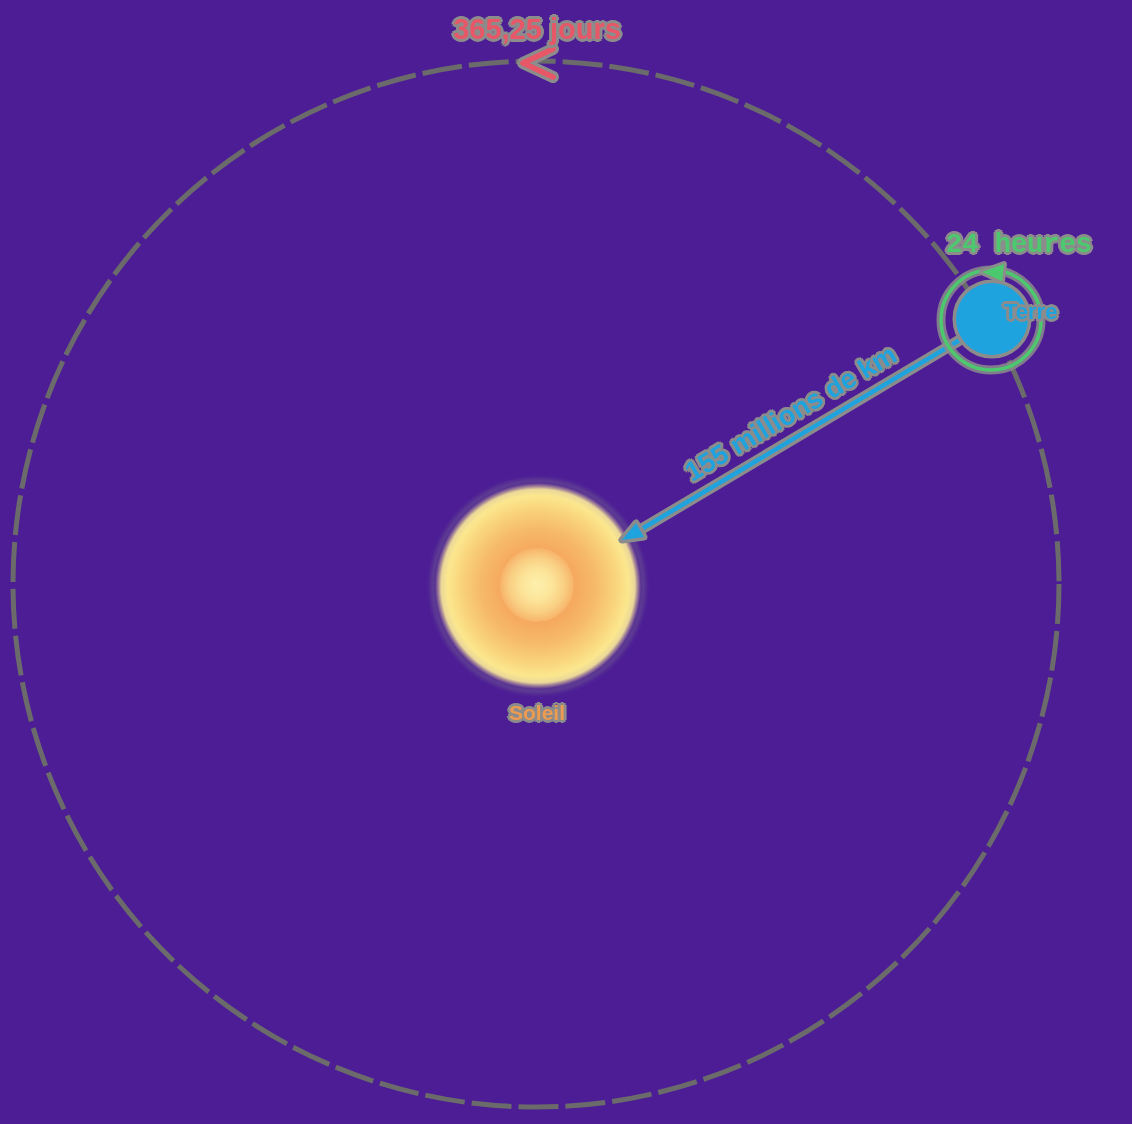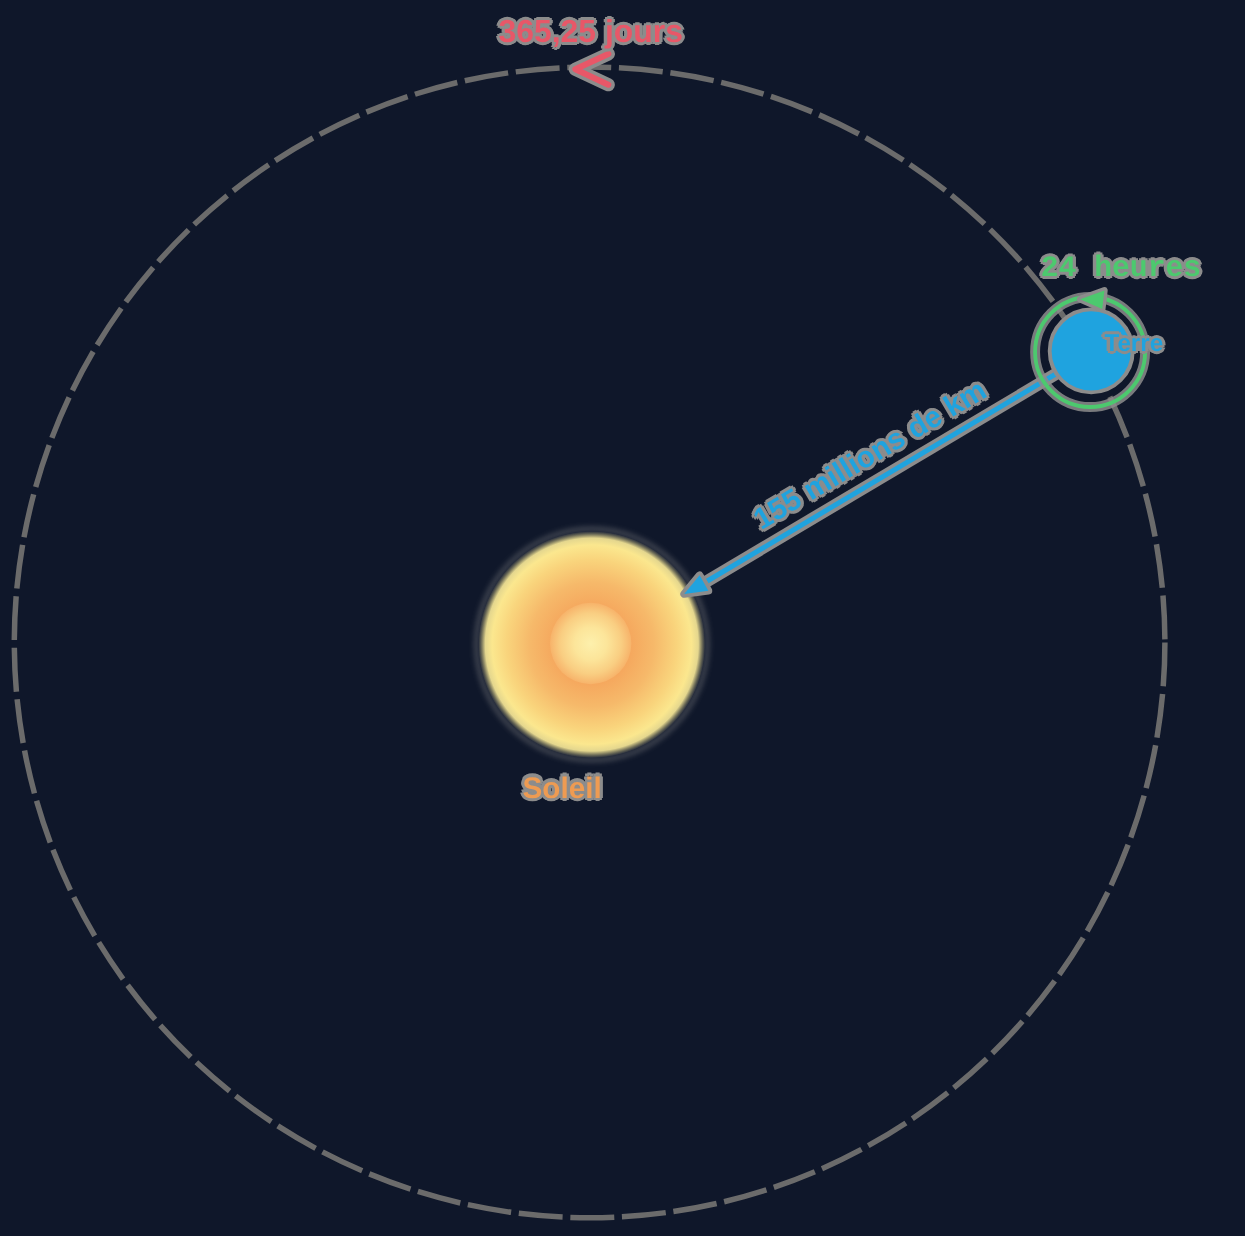--- a/index.html
+++ b/index.html
@@ -1,19 +1,19 @@
 <!DOCTYPE html>
 <html><head>
 <meta charset="utf-8">
 <style>
   html,body{margin:0;padding:0;background:#000;}
   .canvas{
     position:relative;
     width:1132px;height:1124px;
-    background:#0f172a;
+    background:#4c1d95;
     overflow:hidden;
     font-family:"Liberation Sans", sans-serif;
   }
   .canvas svg{position:absolute;left:0;top:0;}
   .label{
     position:absolute;
     font-weight:bold;
     white-space:nowrap;
     
     text-shadow:
@@ -40,23 +40,23 @@
   }
   .label-distance{
     left:660px; top:398px;
     width:262px;
     text-align:center;
     font-size:27px;
     color:#1FA3DF;
     transform:rotate(-30.6deg);
   }
   .label-sun{
-    left:511px; top:701px;
+    left:537px; top:701px;
     transform:translateX(-50%);
-    font-size:27px;
+    font-size:21px;
     color:#EE9B52;
   }
 </style>
 </head>
 <body>
 
 <div class="canvas">
 
   <svg width="1132" height="1124" viewBox="0 0 1132 1124">
     <defs>

